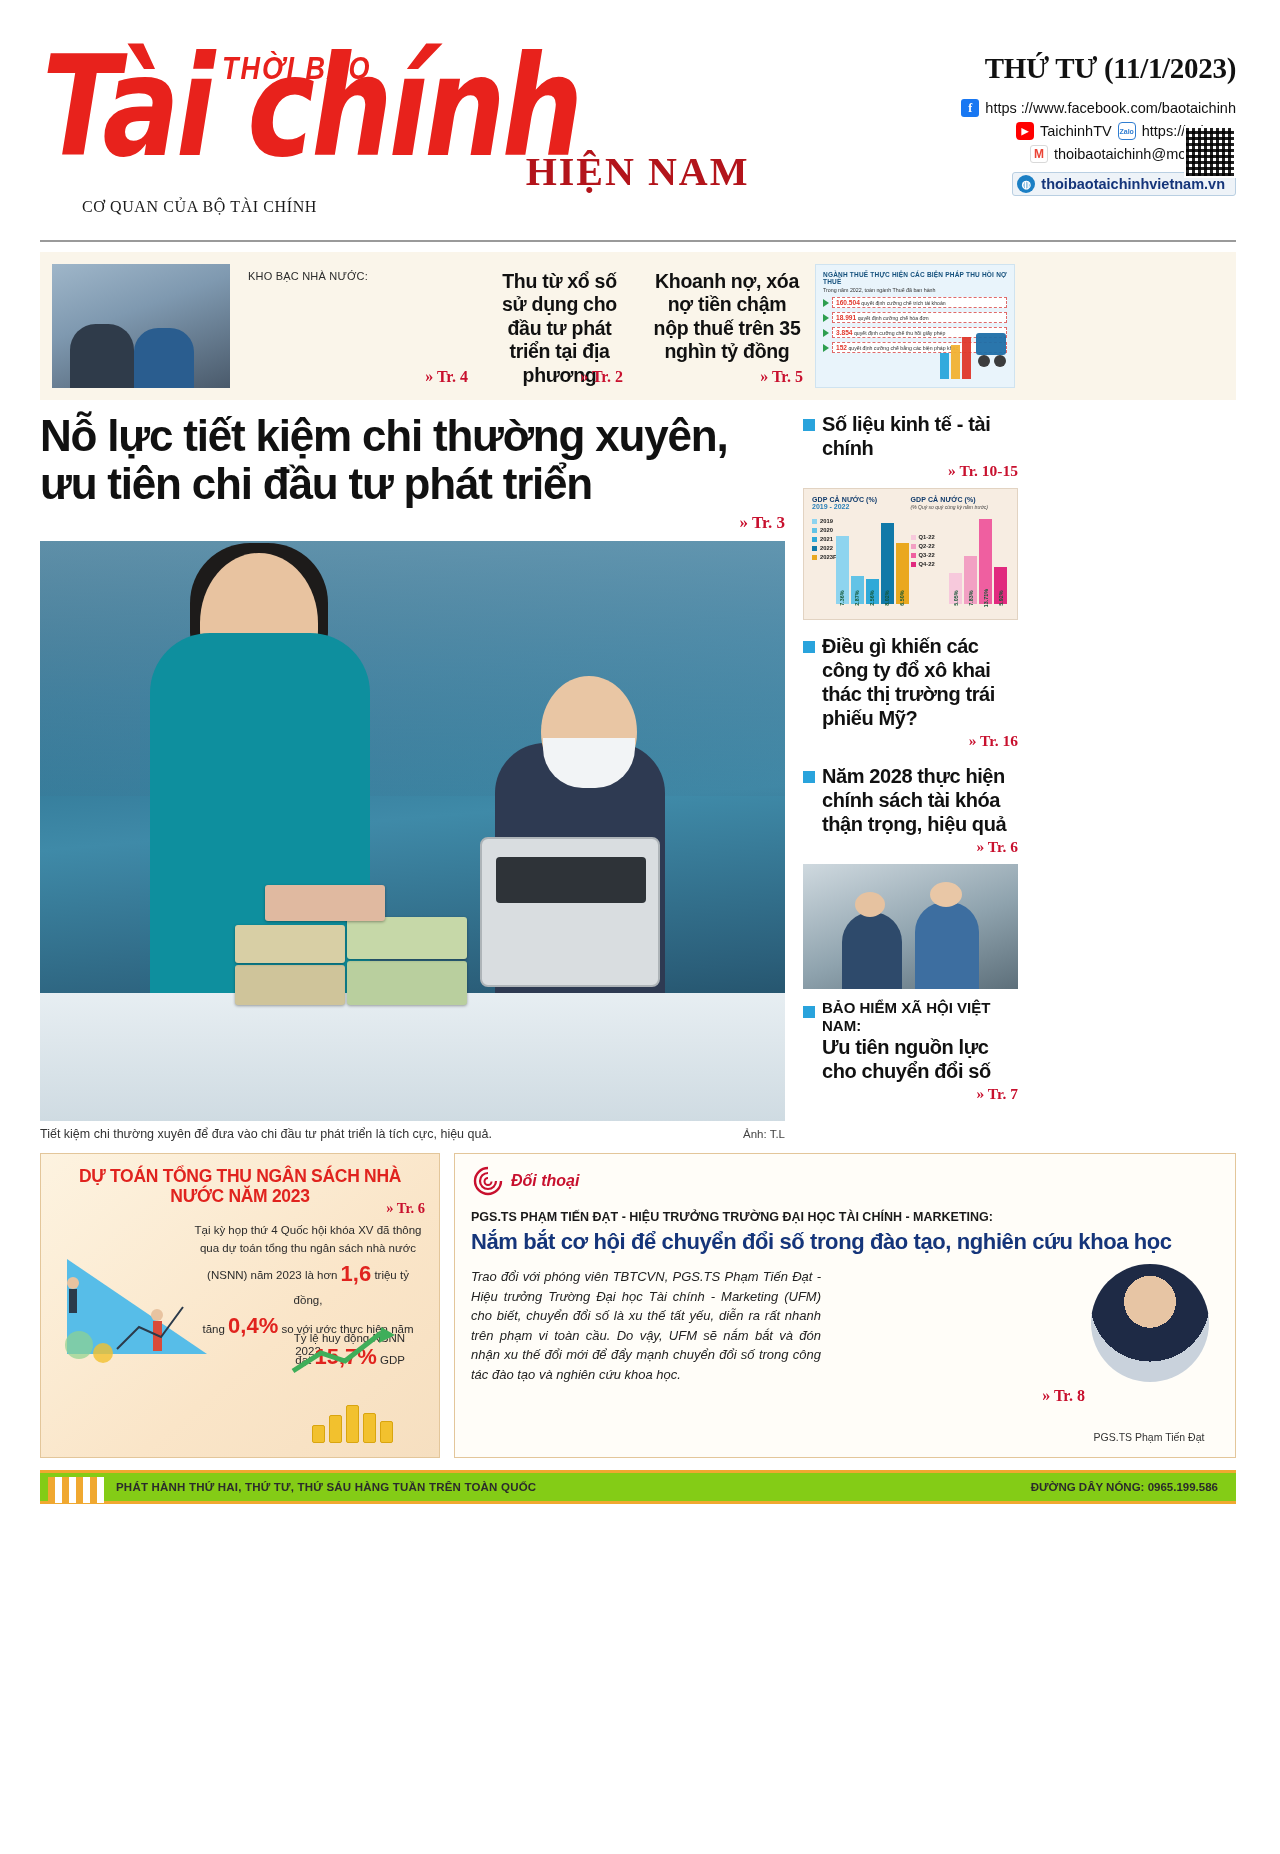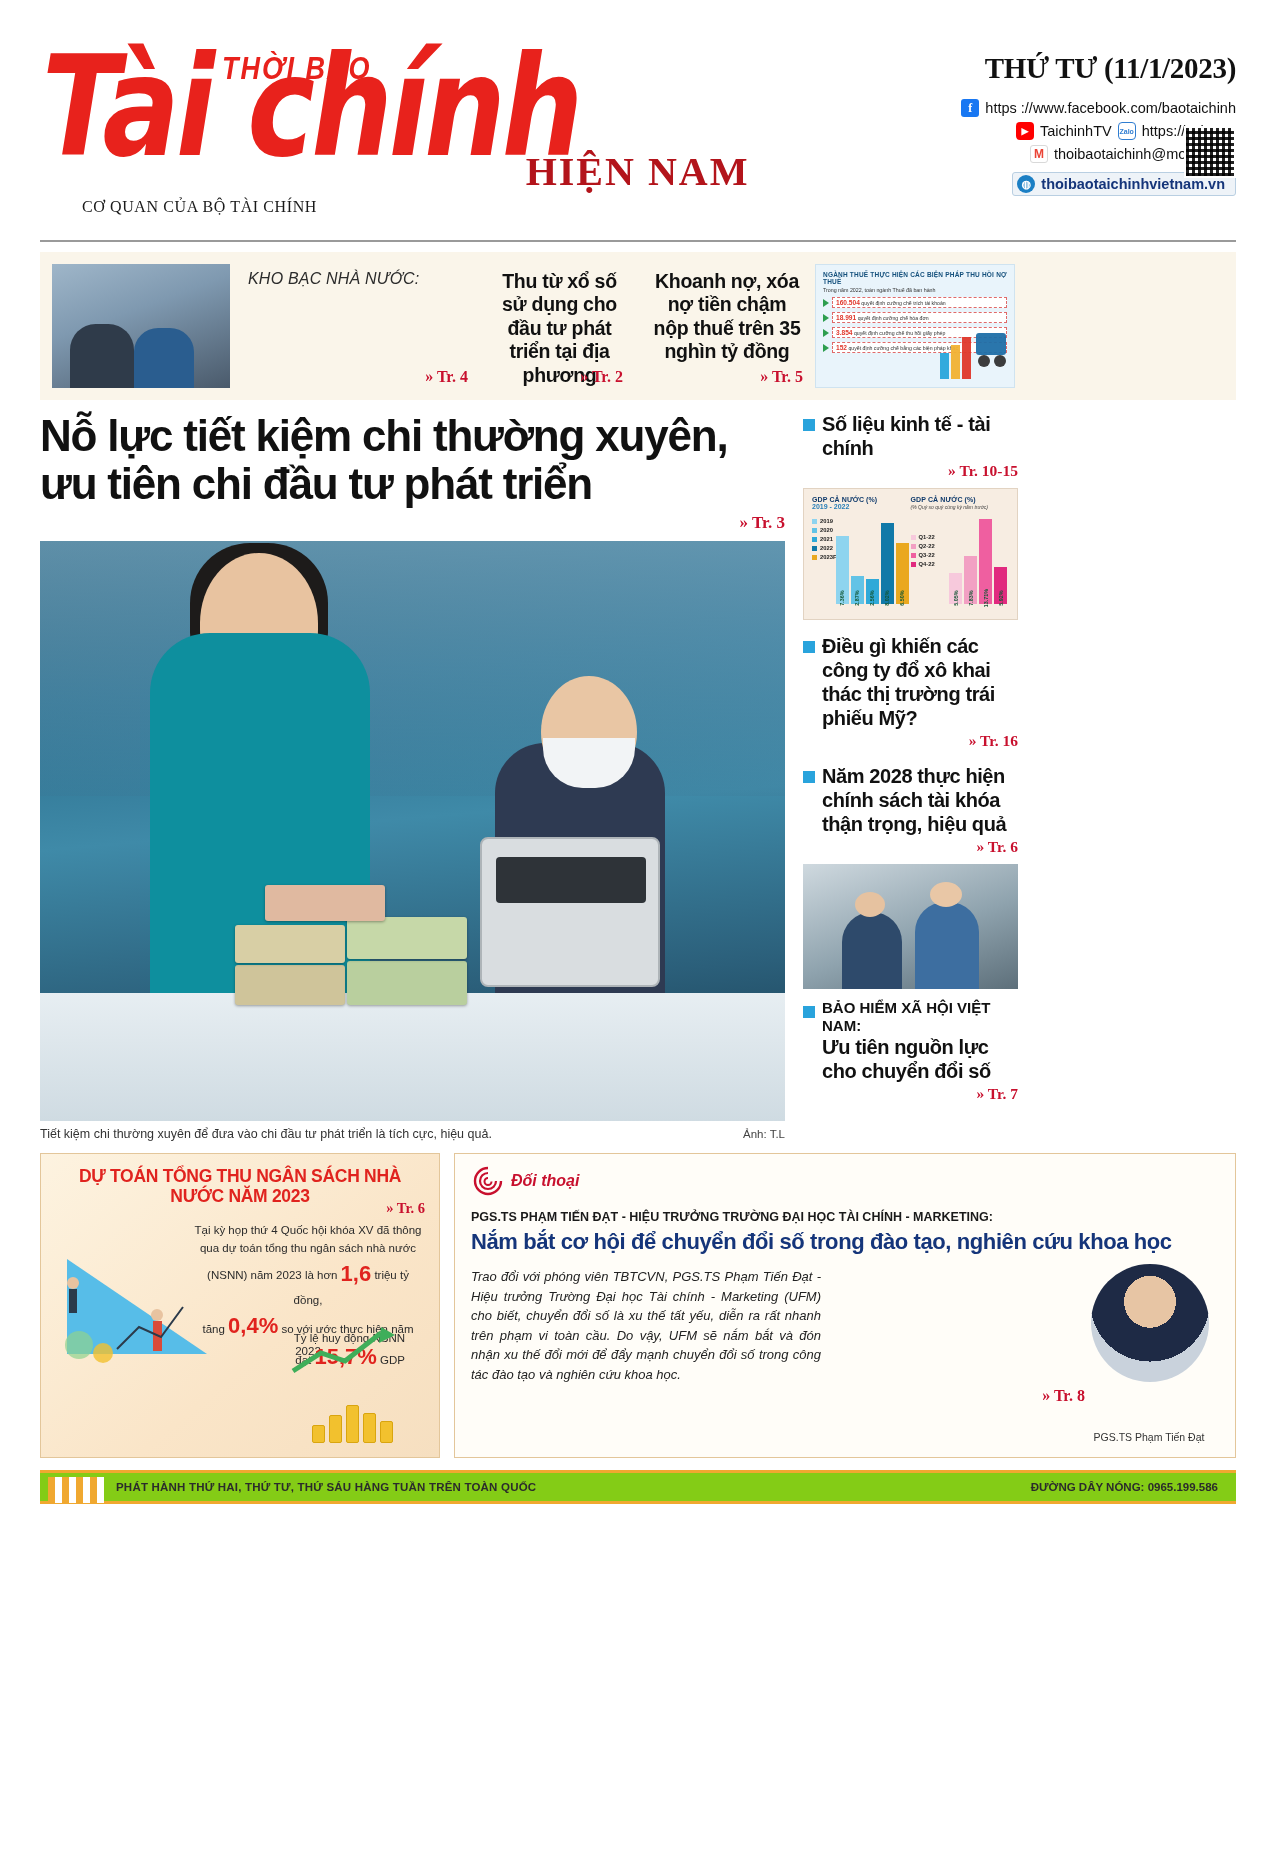--- a/index.html
+++ b/index.html
@@ -88,21 +88,21 @@
     position: relative; overflow: hidden;
   }
   .teaser-photo::before { content:""; position:absolute; left:10%; top:48%; width:36%; height:52%;
     background:#2f3b4a; border-radius:40% 40% 0 0; }
   .teaser-photo::after { content:""; position:absolute; left:46%; top:52%; width:34%; height:48%;
     background:#2a5d8f; border-radius:40% 40% 0 0; }
   .teaser-col { flex: 1; padding: 6px 14px 0 18px; position: relative; }
   .teaser-col.c1 { flex: 0 0 250px; }
   .teaser-col.c2 { flex: 0 0 155px; }
   .teaser-col.c3 { flex: 0 0 180px; }
-  .teaser-eyebrow { font-size: 16px; color: #2b2b2b; letter-spacing: 0.2px; margin-bottom: 11px; font-style: italic; }
+  .teaser-eyebrow { font-size: 11px; color: #2b2b2b; letter-spacing: 0.2px; margin-bottom: 11px; }
   .teaser-title { font-size: 21px; font-weight: bold; line-height: 1.18; color: #111; letter-spacing: -0.3px; text-align: center; }
   .teaser-title.sm { font-size: 19.5px; line-height: 1.2; }
   .tr-ref { position: absolute; right: 12px; bottom: 2px; color: #c8102e;
             font-family: "Liberation Serif", serif; font-weight: bold; font-size: 16px; white-space: nowrap; }
   .teaser-info {
     flex: 0 0 200px; height: 124px; background: #e9f4fb; border: 1px solid #cfe3f0;
     position: relative; padding: 6px 7px; overflow: hidden;
   }
   .ti-head { font-size: 6.5px; font-weight: bold; color: #14507c; letter-spacing: .2px; }
   .ti-sub { font-size: 5.3px; color: #333; margin: 2px 0 4px; }

